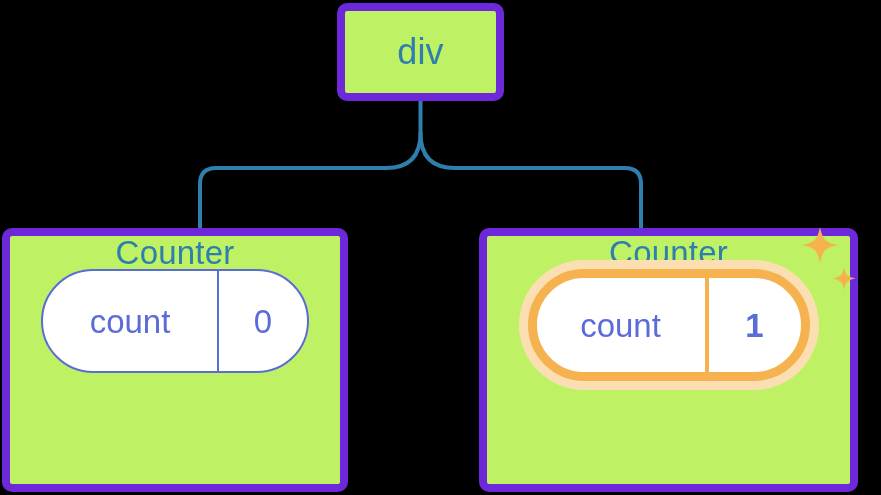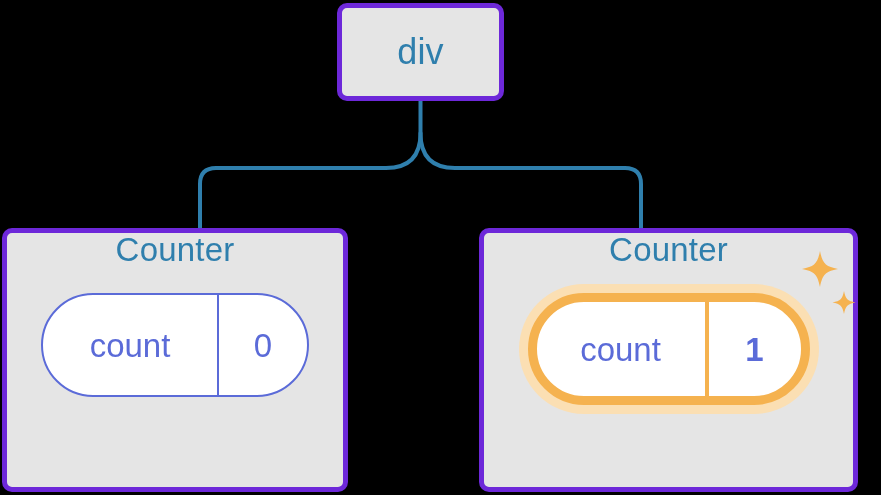--- a/index.html
+++ b/index.html
@@ -24,22 +24,22 @@
     left: 0;
     top: 0;
     width: 881px;
     height: 495px;
     pointer-events: none;
   }
 
   
   .card {
     position: absolute;
-    background: #e5e5e5;
-    border: 5px solid #6d28d9;
+    background: #bef264;
+    border: 8px solid #6d28d9;
     border-radius: 10px;
     box-sizing: border-box;
     display: flex;
     flex-direction: column;
     align-items: center;
   }
   .card-root {
     left: 337px;
     top: 3px;
     width: 167px;
@@ -69,21 +69,20 @@
     line-height: 1;
   }
   .card-left .node-title,
   .card-right .node-title {
     font-size: 33px;
   }
 
   
   .pill-wrap {
     position: relative;
-    margin-top: 27px;
     display: flex;
     align-items: center;
     justify-content: center;
   }
   .pill {
     position: relative;
     display: flex;
     align-items: stretch;
     border: 2px solid #5B6BD8;
     border-radius: 999px;

